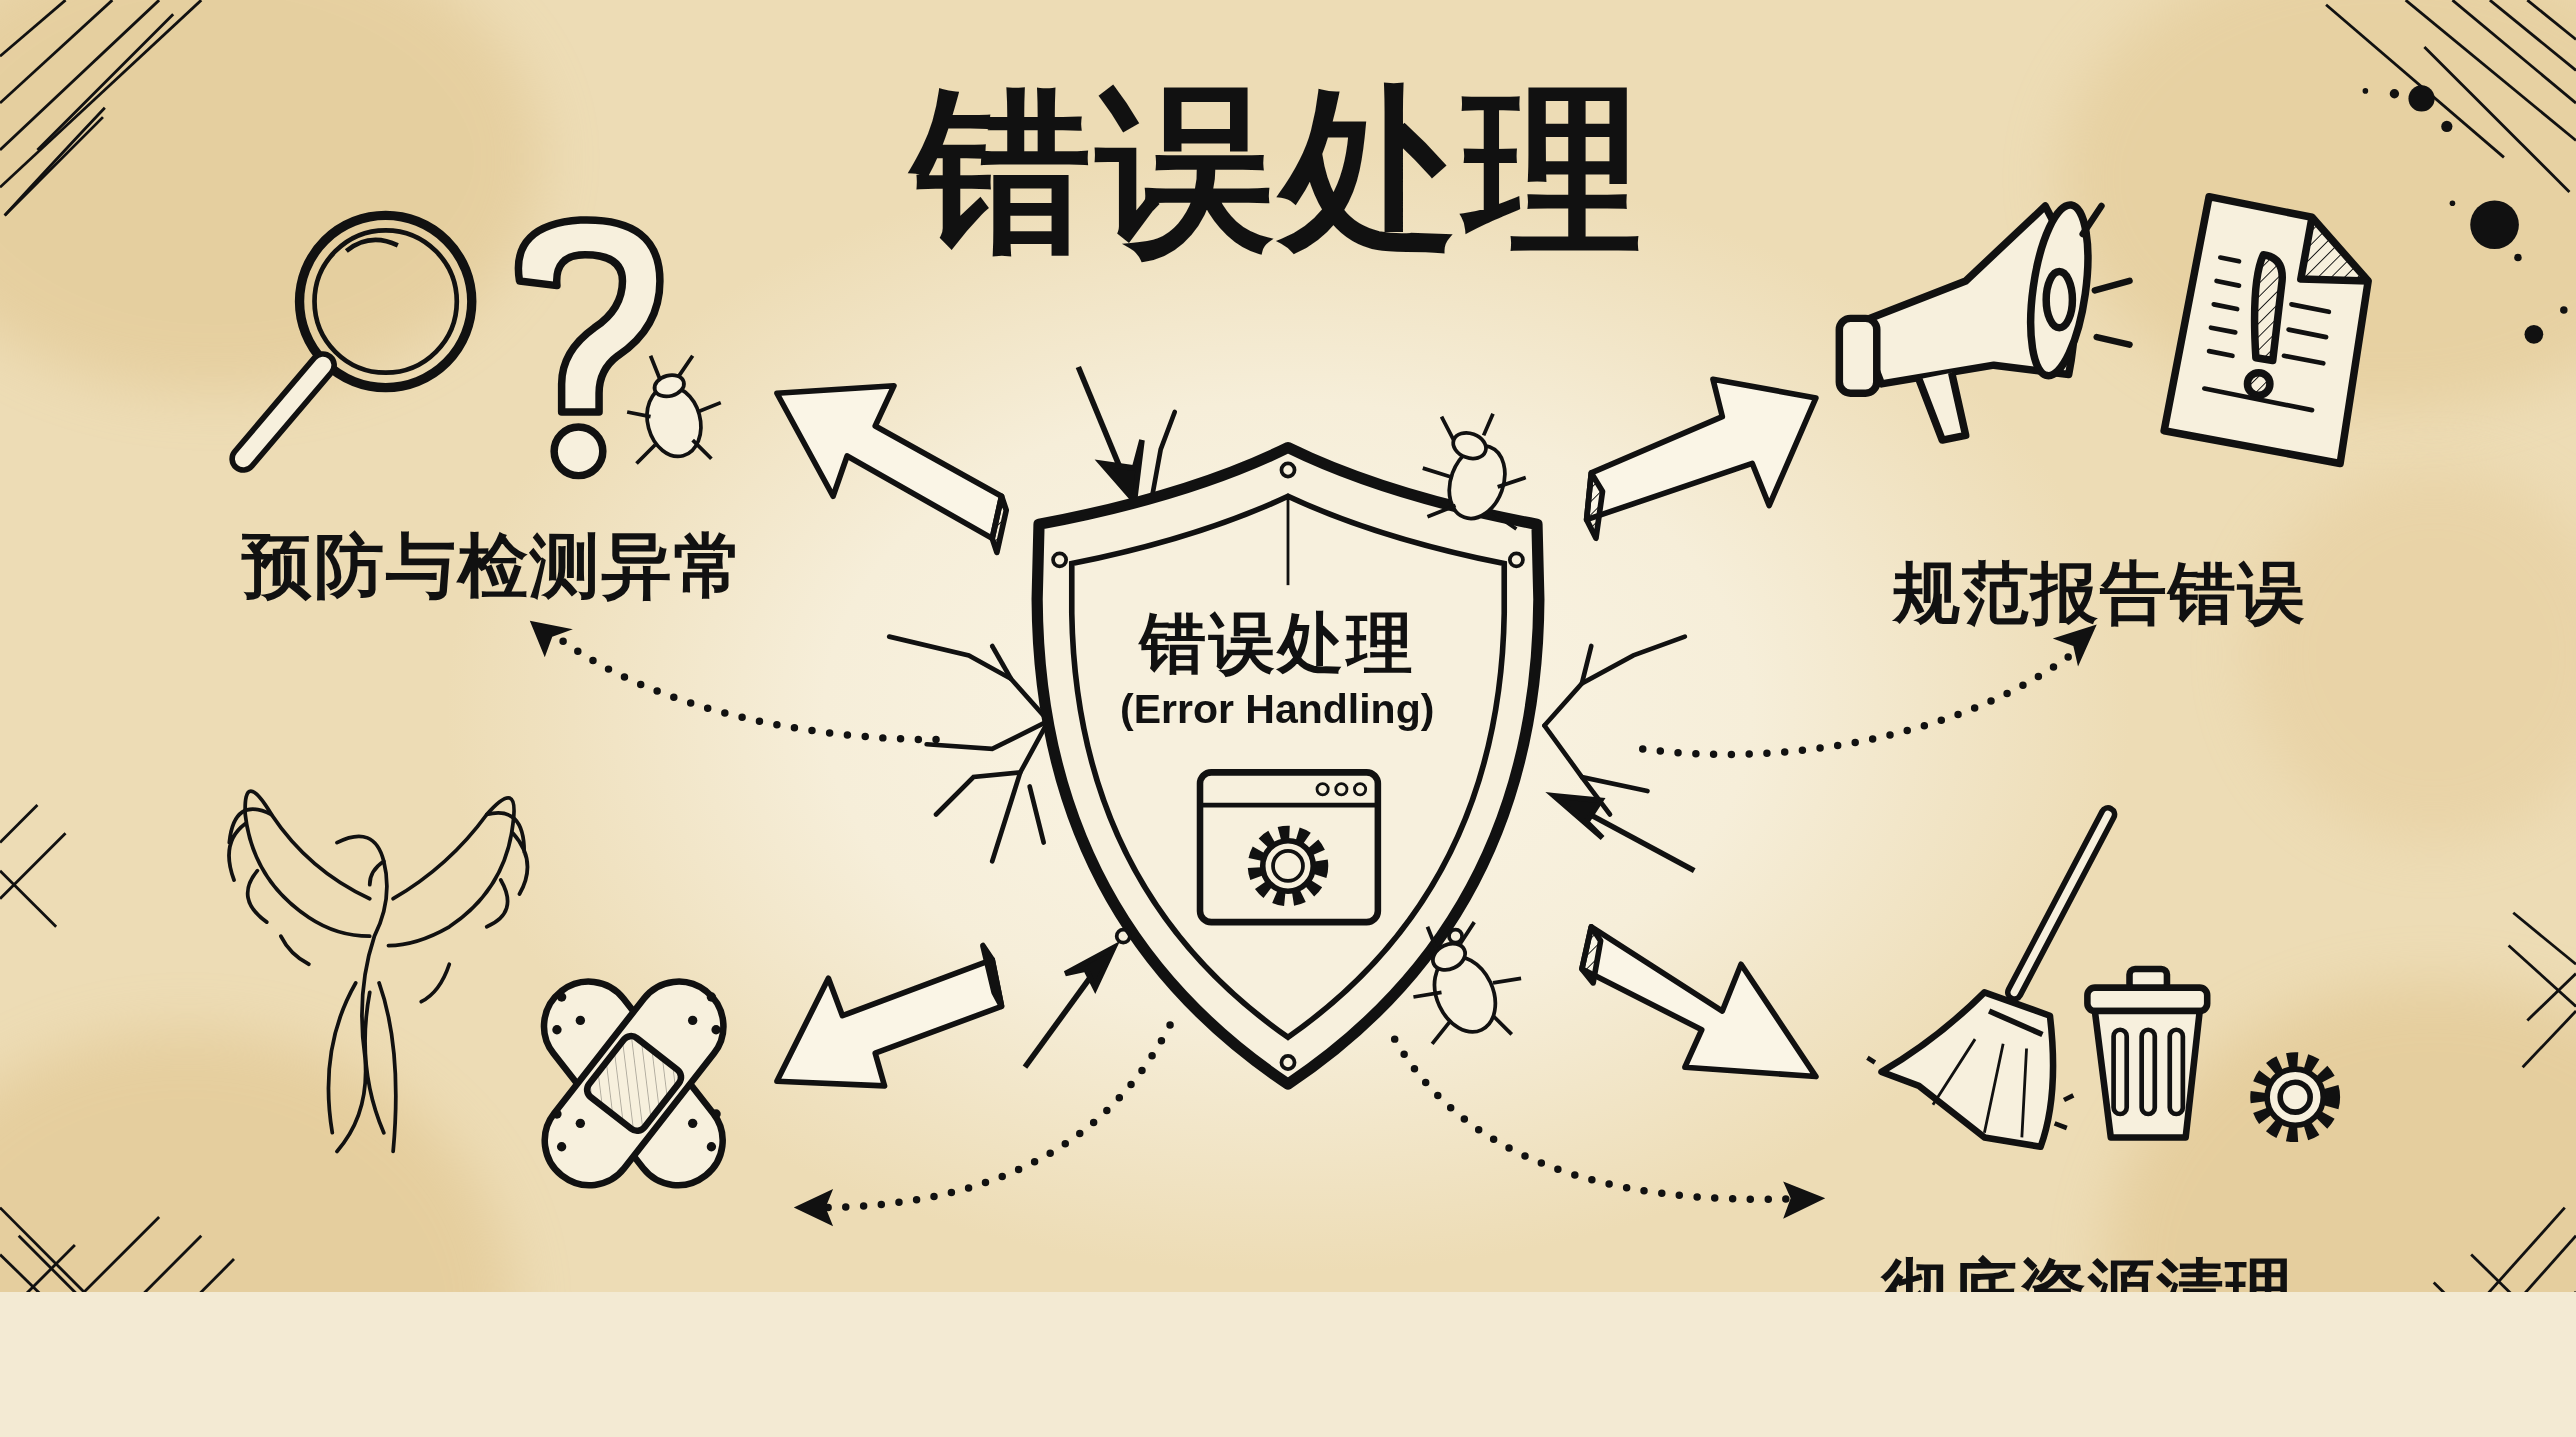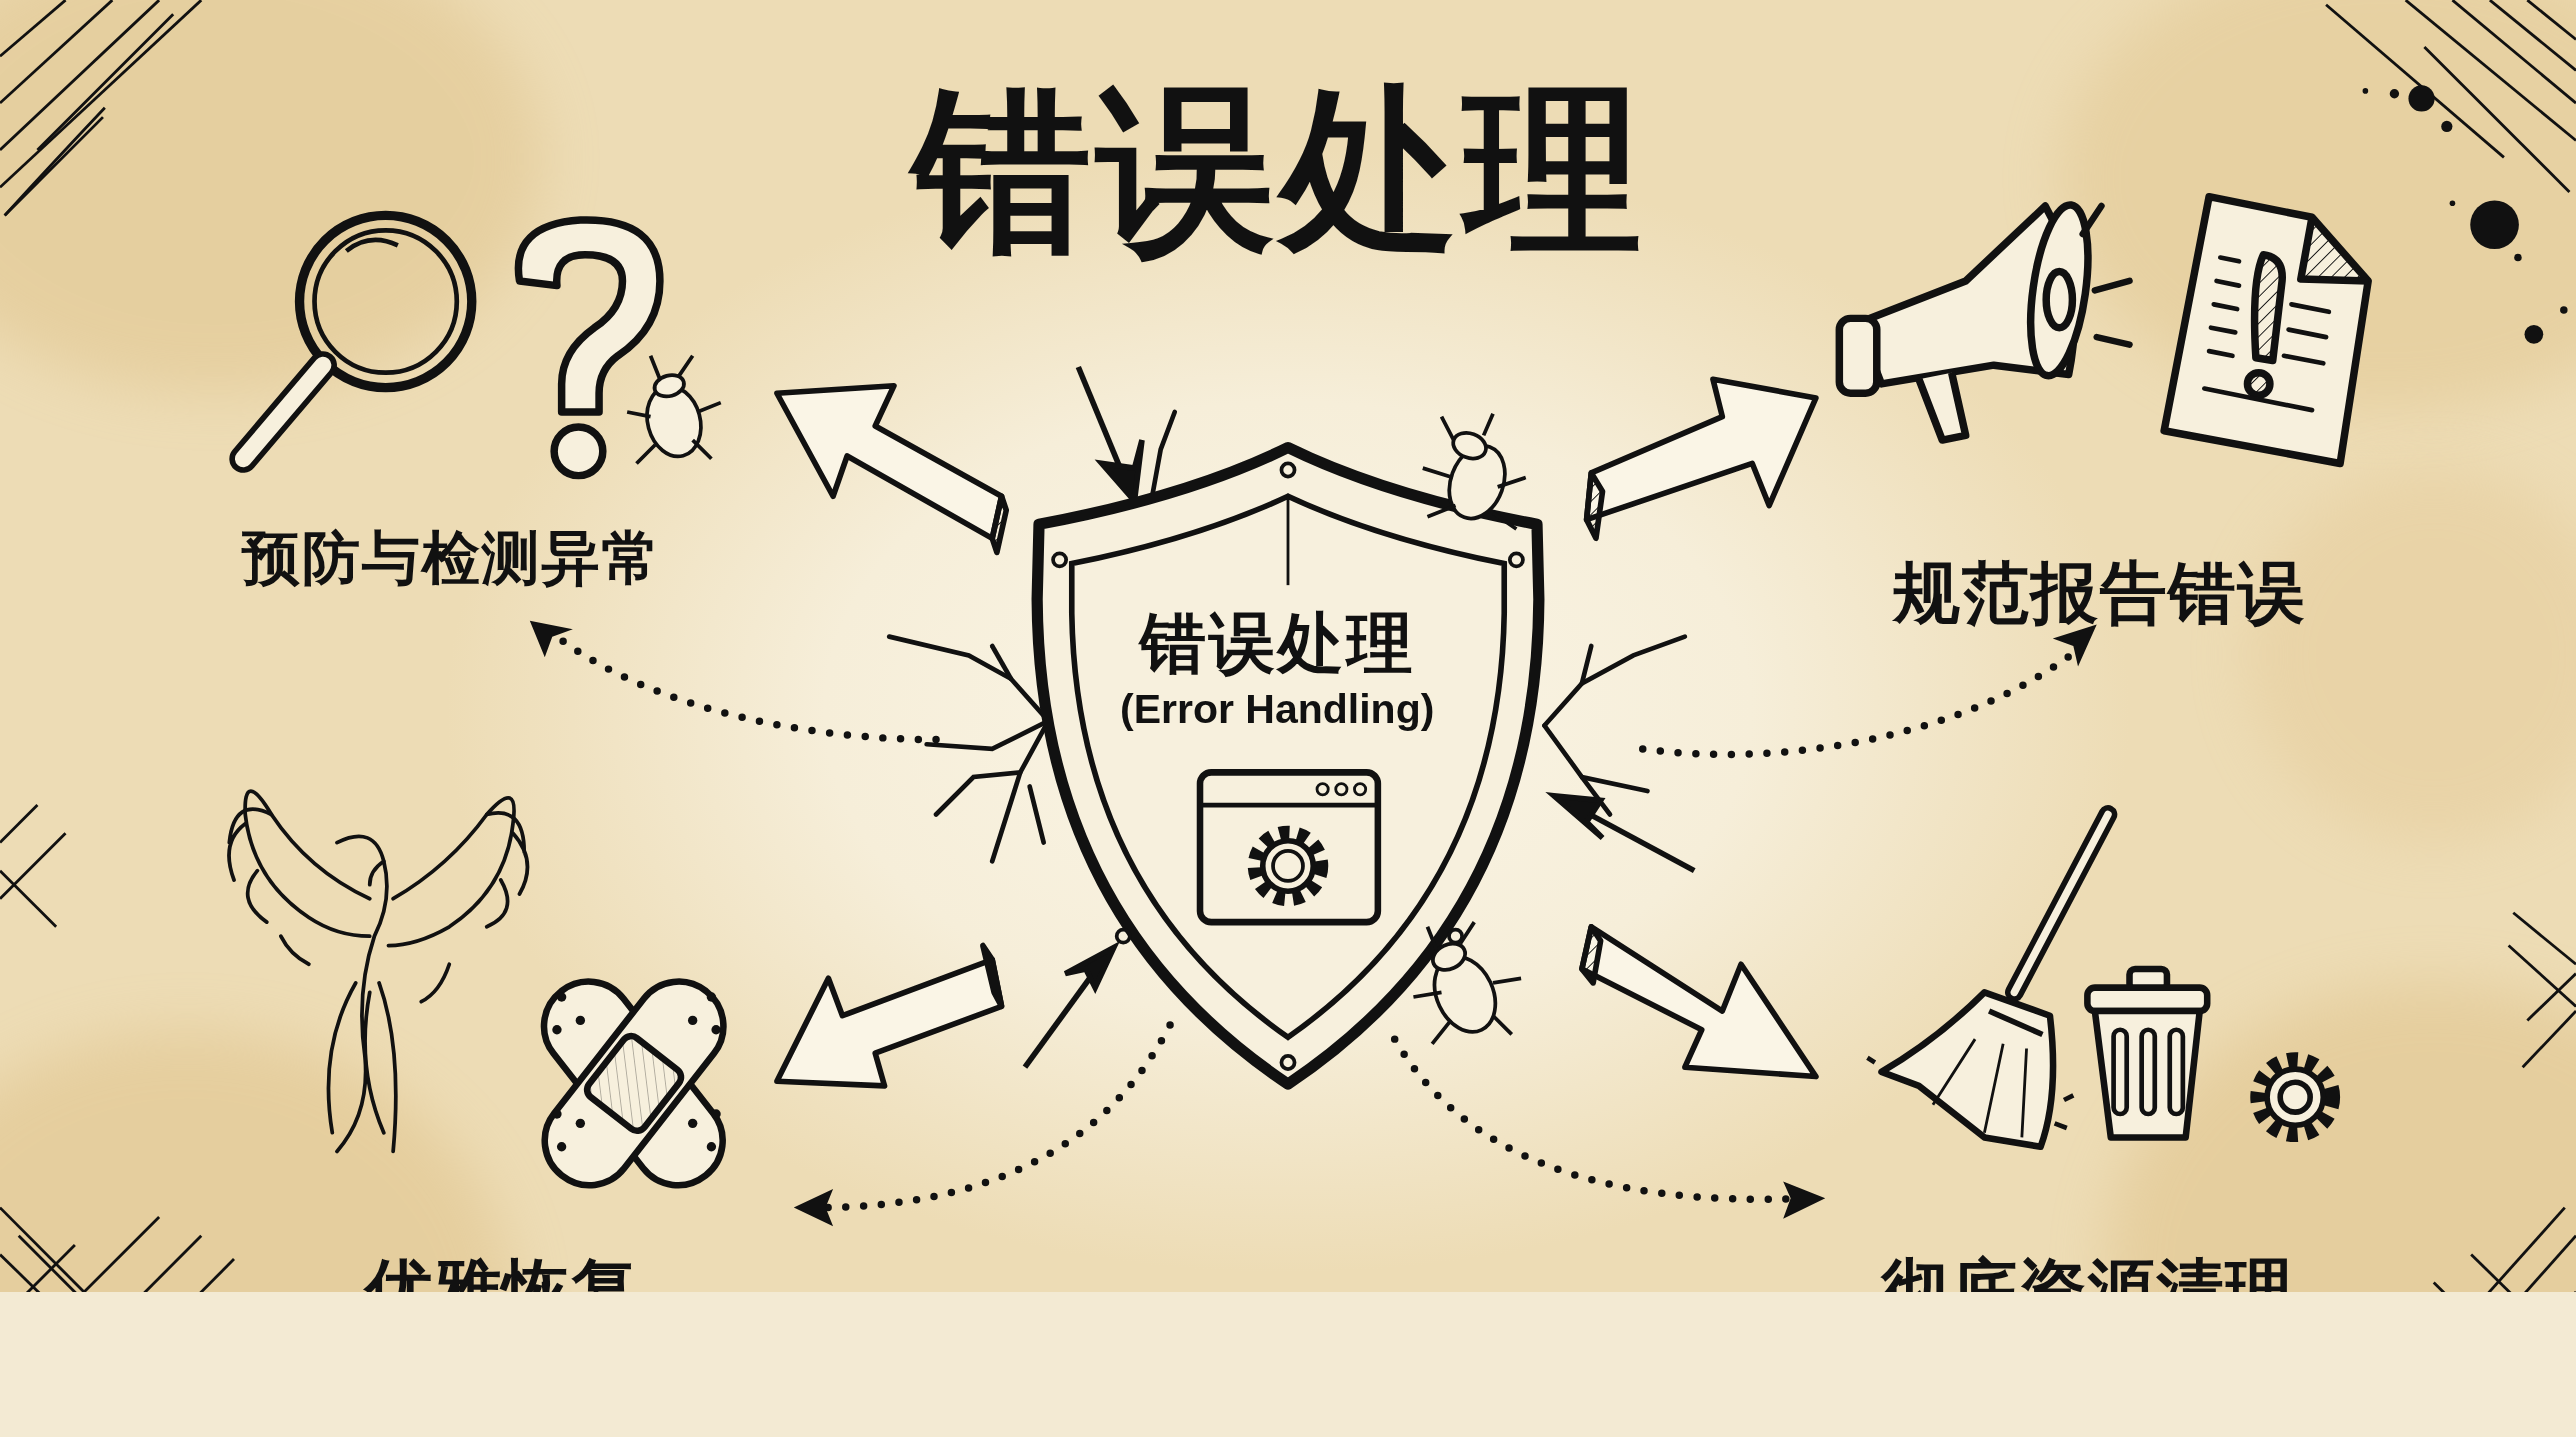--- a/index.html
+++ b/index.html
@@ -11,21 +11,21 @@
     font-family: Liberation Sans, sans-serif;
     color: #111;
   }
   .stain { position: absolute; border-radius: 50%; filter: blur(28px); opacity: .35; }
   svg.layer { position: absolute; left: 0; top: 0; width: 2576px; height: 1438px; }
   .label {
     position: absolute; font-weight: bold; color: #111; white-space: nowrap;
     letter-spacing: 1.9px;
   }
   #main-title { left: 913px; top: 82px; font-size: 178px; letter-spacing: 5.6px; line-height: 1; }
-  #label-prevent { left: 242px; top: 520px; font-size: 58px; }
+  #label-prevent { left: 242px; top: 520px; font-size: 70px; }
   #label-report  { left: 1893px; top: 520px; font-size: 67px; margin-top: 28px; }
   #label-recover { left: 365px; top: 1245px; font-size: 67px; }
   #label-cleanup { left: 1881px; top: 1245px; font-size: 67px; }
   #shield-title  { left: 1140px; top: 599px; font-size: 66px; letter-spacing: 2.8px; }
   #shield-sub    { left: 1110px; top: 686px; font-size: 41px; font-weight: bold; letter-spacing: 0; margin-left: 10px; }
 </style>
 </head>
 <body>
 
 <div id="canvas">
@@ -294,16 +294,15 @@
       <circle cx="2452" cy="1172" r="30" stroke-width="6"></circle>
       <circle cx="2452" cy="1172" r="16" stroke-width="6"></circle>
     </g>
   </svg>
 
   <div id="main-title" class="label">错误处理</div>
   <div id="shield-title" class="label">错误处理</div>
   <div id="shield-sub" class="label">(Error Handling)</div>
   <div id="label-prevent" class="label">预防与检测异常</div>
   <div id="label-report" class="label">规范报告错误</div>
-  <div id="label-recover" class="label">优雅恢复</div>
   <div id="label-cleanup" class="label">彻底资源清理</div>
 </div>
 
 
 </body></html>

